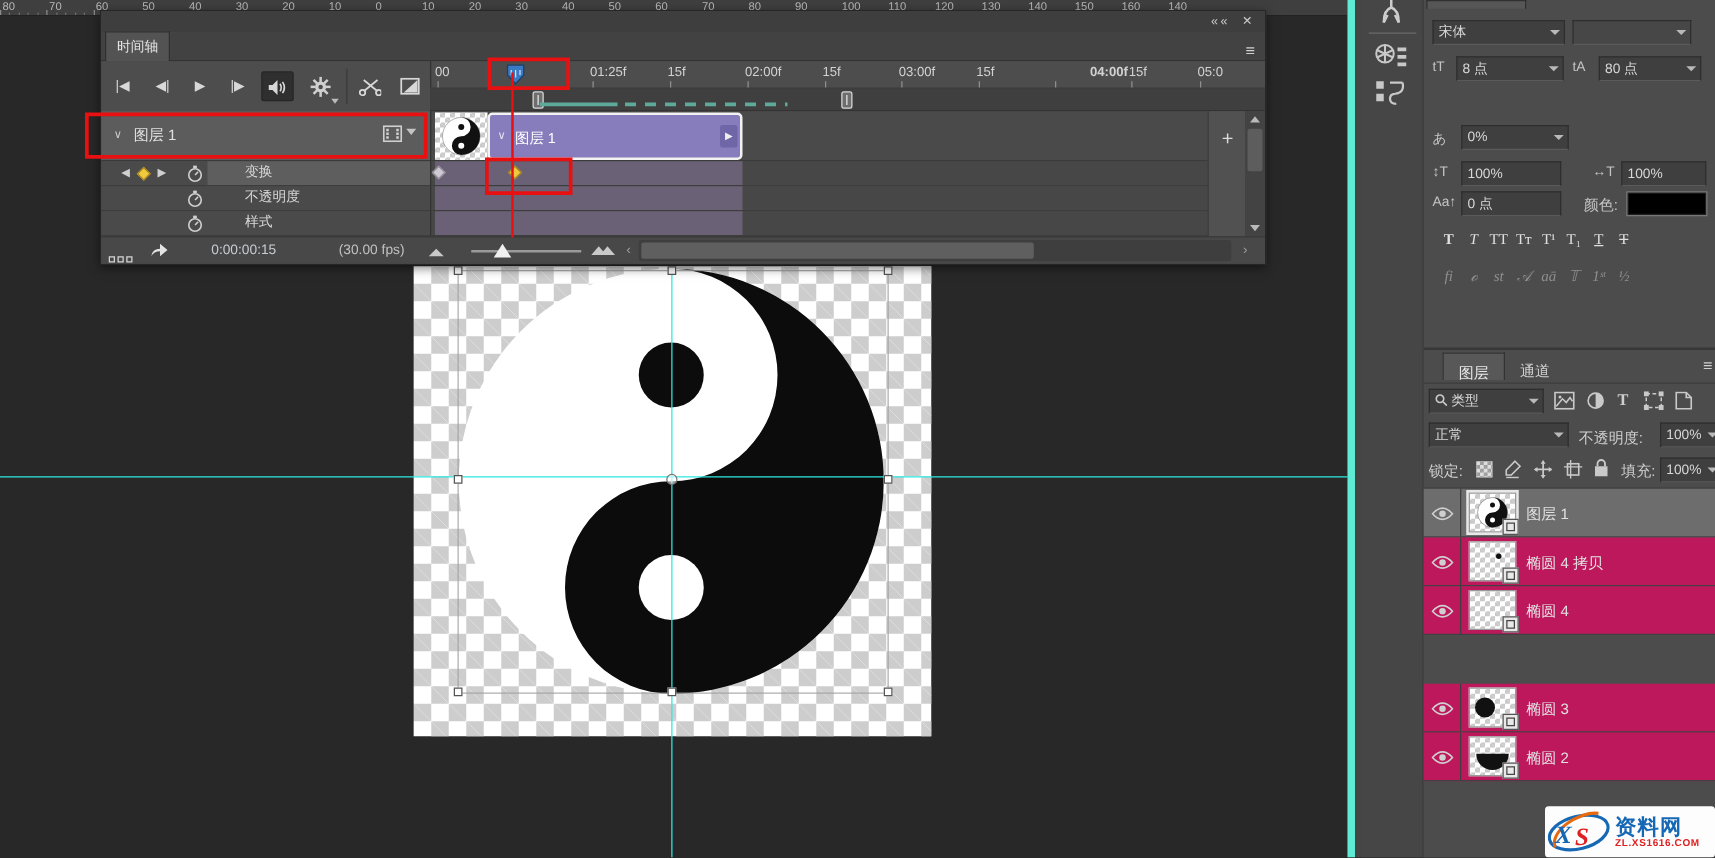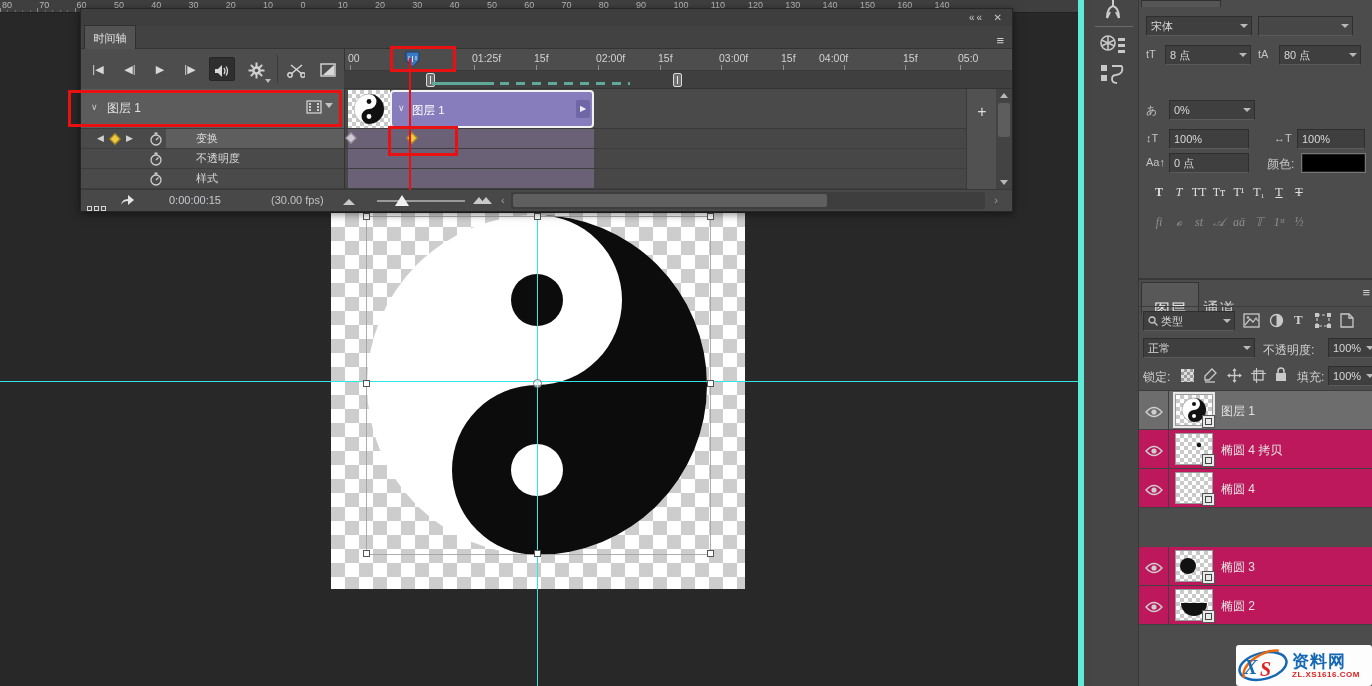--- a/index.html
+++ b/index.html
@@ -108,21 +108,21 @@
 
   #char-tab-sliver { position:absolute; left:2px; top:0; width:80px; height:7px; background:#565656; border:1px solid #303030; border-bottom:none; }
 
   .fmt-btn { display:inline-block; width:20px; text-align:center; color:#e0e0e0; font-size:12px;
              font-family:"Liberation Serif","DejaVu Serif",serif; }
   .fb1 { font-style:italic; } .fb5 { } .fb6 { text-decoration:underline; } .fb7 { text-decoration:line-through; }
   .ot-btn { display:inline-block; width:20px; text-align:center; color:#8f8f8f; font-size:12px;
             font-family:"Liberation Serif","DejaVu Serif",serif; font-style:italic; }
 
   #layers-panel { position:absolute; left:0; top:278px; width:239px; height:408px; background:#4c4c4c; border-top:2px solid #383838; }
-  .lp-tab { position:absolute; top:2px; height:22px; padding:16px 12px; font-size:16px; line-height:22px; color:#cfcfcf; }
+  .lp-tab { position:absolute; top:2px; height:22px; padding:4px 12px; font-size:12px; line-height:22px; color:#cfcfcf;margin-left:13px; }
   .lp-tab.active { background:#585858; color:#e8e8e8; border:1px solid #333; border-bottom:none; }
   .lrow { position:absolute; left:0; width:239px; height:39px; border-bottom:1px solid #414141; background:#be185d; }
   .lrow.sel { background:#6d6d6d; }
   .eye-cell { position:absolute; left:0; top:0; width:30px; height:38px; border-right:1px solid #3f3f3f; }
   .lthumb { position:absolute; left:36px; top:3px; width:38px; height:32px; border:1px solid #9a9a9a; }
   .lthumb.selframe { outline:2px solid #e8e8e8; }
   .lname { position:absolute; left:82px; top:12px; font-size:12px; color:#e2e2e2; }
   .badge { position:absolute; right:-3px; bottom:-3px; width:13px; height:13px; background:#e9e9e9; border:1px solid #555; }
   .badge i { position:absolute; left:2px; top:2px; width:7px; height:7px; border:1px solid #444; background:transparent; }
 
@@ -405,21 +405,21 @@
         <span class="tl-time" style="left: 189px;">15f</span>
         <i class="tl-timetick" style="left: 191px;"></i>
         <span class="tl-time" style="left: 251px;">02:00f</span>
         <i class="tl-timetick" style="left: 253px;"></i>
         <span class="tl-time" style="left: 313px;">15f</span>
         <i class="tl-timetick" style="left: 315px;"></i>
         <span class="tl-time" style="left: 374px;">03:00f</span>
         <i class="tl-timetick" style="left: 376px;"></i>
         <span class="tl-time" style="left: 436px;">15f</span>
         <i class="tl-timetick" style="left: 438px;"></i>
-        <span class="tl-time" style="left: 474px;">04:00f</span>
+        <span class="tl-time" style="left: 527px; font-weight: bold;">04:00f</span>
         <i class="tl-timetick" style="left: 499px;"></i>
         <span class="tl-time" style="left: 558px;">15f</span>
         <i class="tl-timetick" style="left: 560px;"></i>
         <span class="tl-time" style="left: 613px;">05:0</span>
         <i class="tl-timetick" style="left: 615px;"></i>
       </div>
 
     <div id="tl-workarea">
       <div class="wa-bracket" style="left:82px">
           <i></i>

